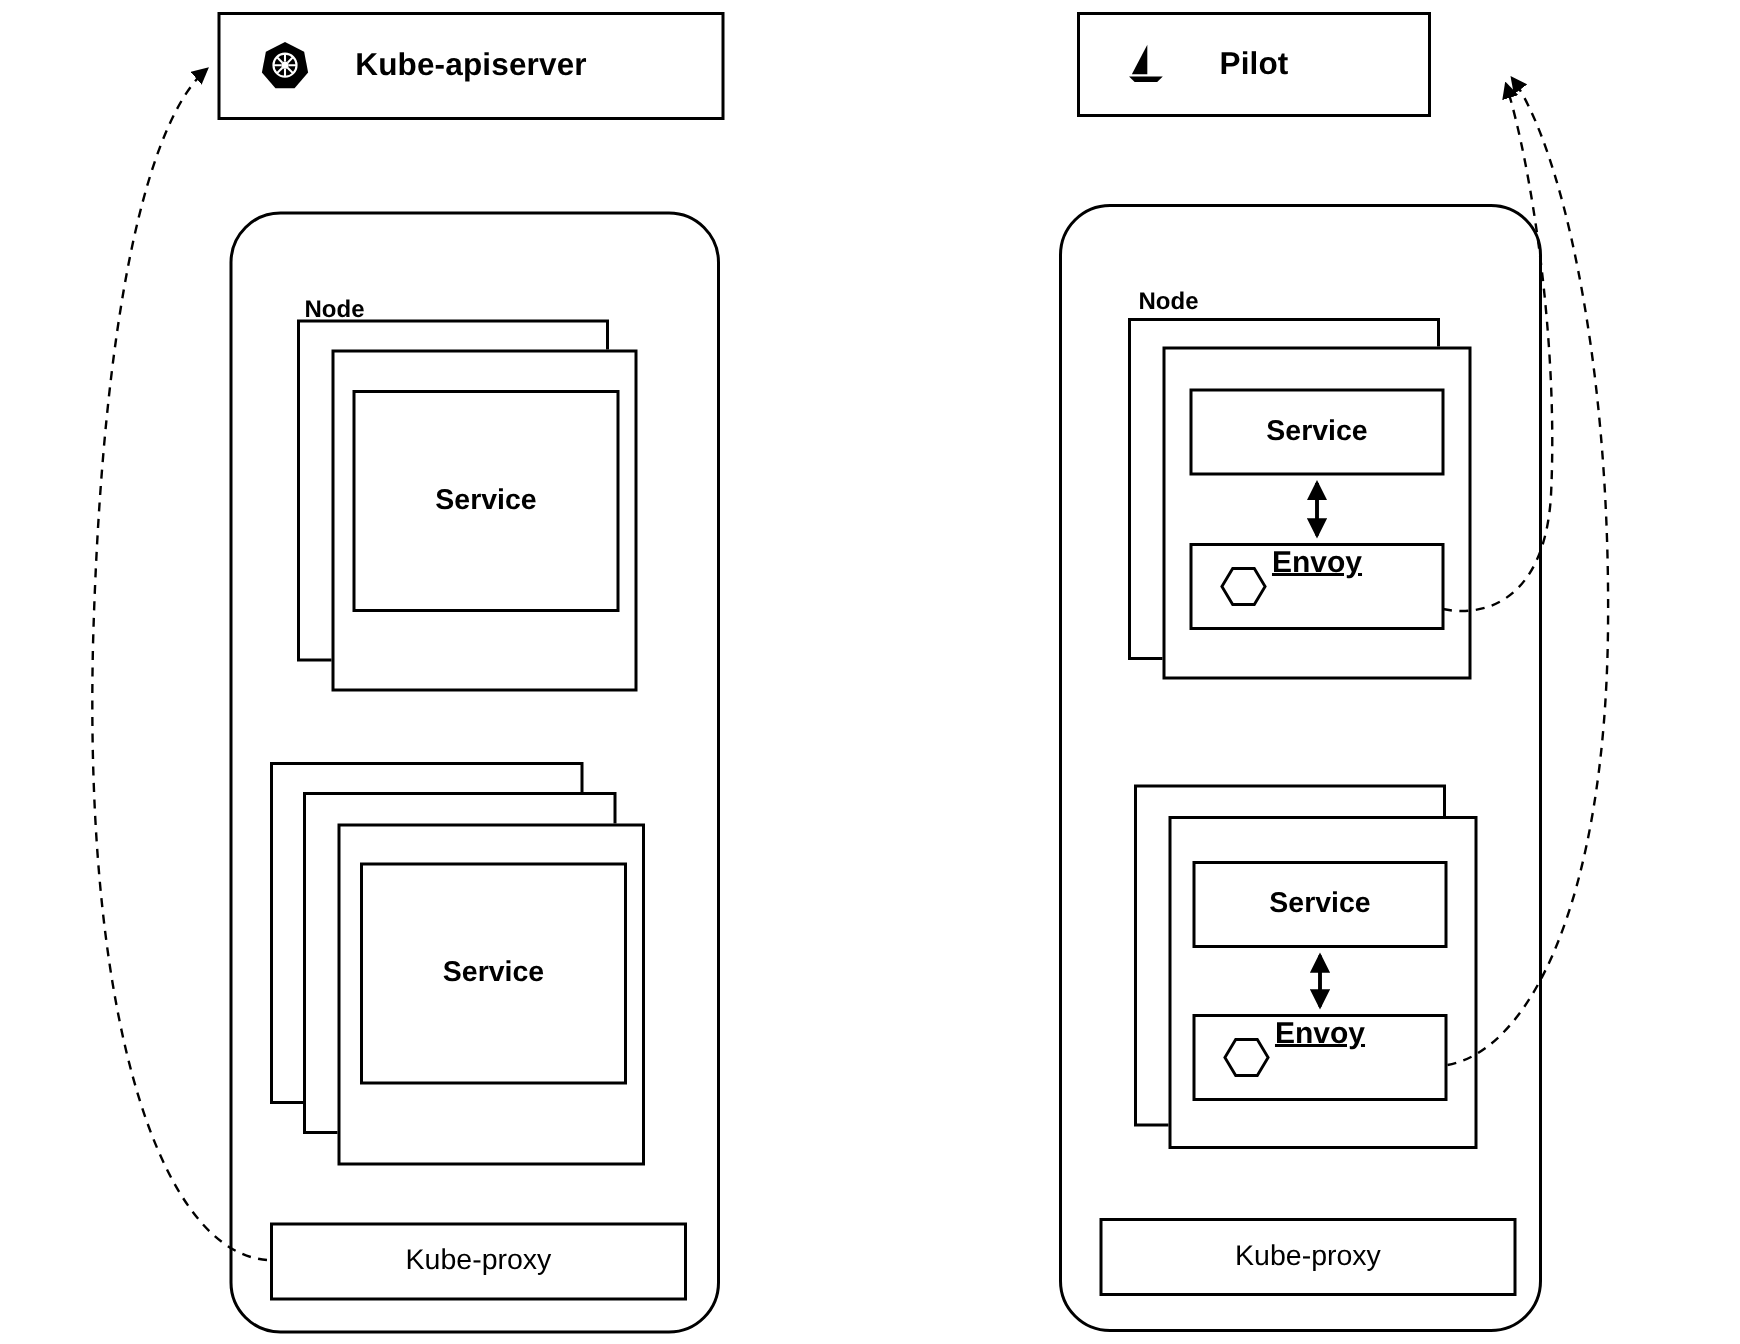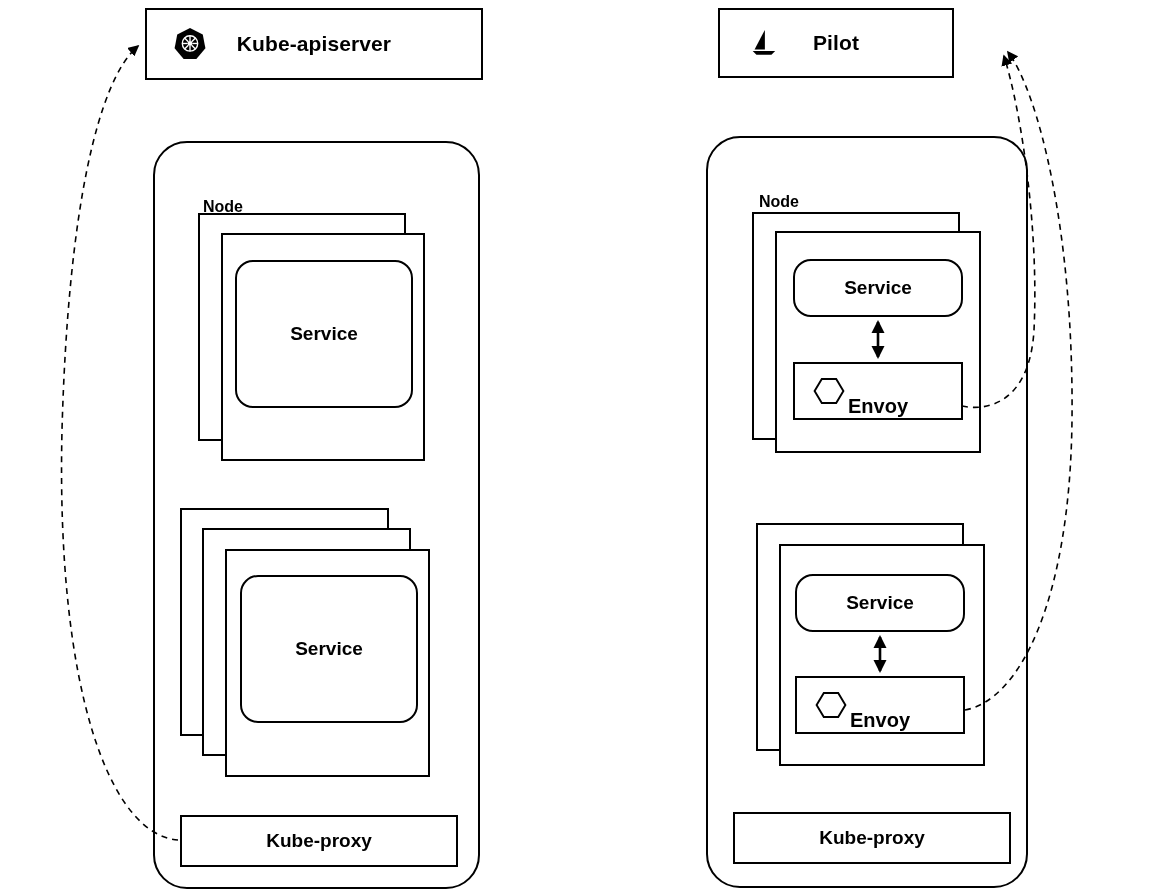--- a/index.html
+++ b/index.html
@@ -11,27 +11,27 @@
   .box.thin{border-width:2px;}
   .rounded{border-radius:34px;}
 
   .hdr{display:flex;align-items:center;}
   .hdr .ic{position:absolute;left:26px;top:50%;transform:translateY(-50%);width:34px;height:34px;
            display:flex;align-items:center;justify-content:center;}
   .hdr .tl{width:100%;text-align:center;font-weight:bold;font-size:21px;letter-spacing:.1px;}
 
   .node-label{position:absolute;font-weight:bold;font-size:16px;margin-top:36px;}
 
-  .ctr{display:flex;align-items:center;justify-content:center;font-weight:bold;font-size:19px;border-radius:18px;}
+  .ctr{display:flex;align-items:center;justify-content:center;font-weight:bold;font-size:19px;}
 
-  .envoy-row{display:flex;align-items:flex-end;justify-content:center;}
+  .envoy-row{display:flex;align-items:flex-start;justify-content:center;text-decoration:underline;}
   .envoy-row .hex{position:absolute;left:18px;top:50%;transform:translateY(-50%);width:32px;height:32px;}
   .envoy-row .lbl{font-weight:bold;font-size:20px;}
 
-  .kube-proxy{display:flex;align-items:center;justify-content:center;font-weight:bold;font-size:19px;}
+  .kube-proxy{display:flex;align-items:center;justify-content:center;font-weight:normal;font-size:19px;}
 
   svg.overlay{position:absolute;left:0;top:0;width:1160px;height:896px;pointer-events:none;}
   .dash{fill:none;stroke:#000;stroke-width:1.6;stroke-dasharray:6 5;}
   .solidarrow{fill:none;stroke:#000;stroke-width:2.6;}
 </style>
 </head>
 <body>
 
 <div id="stage">
 

